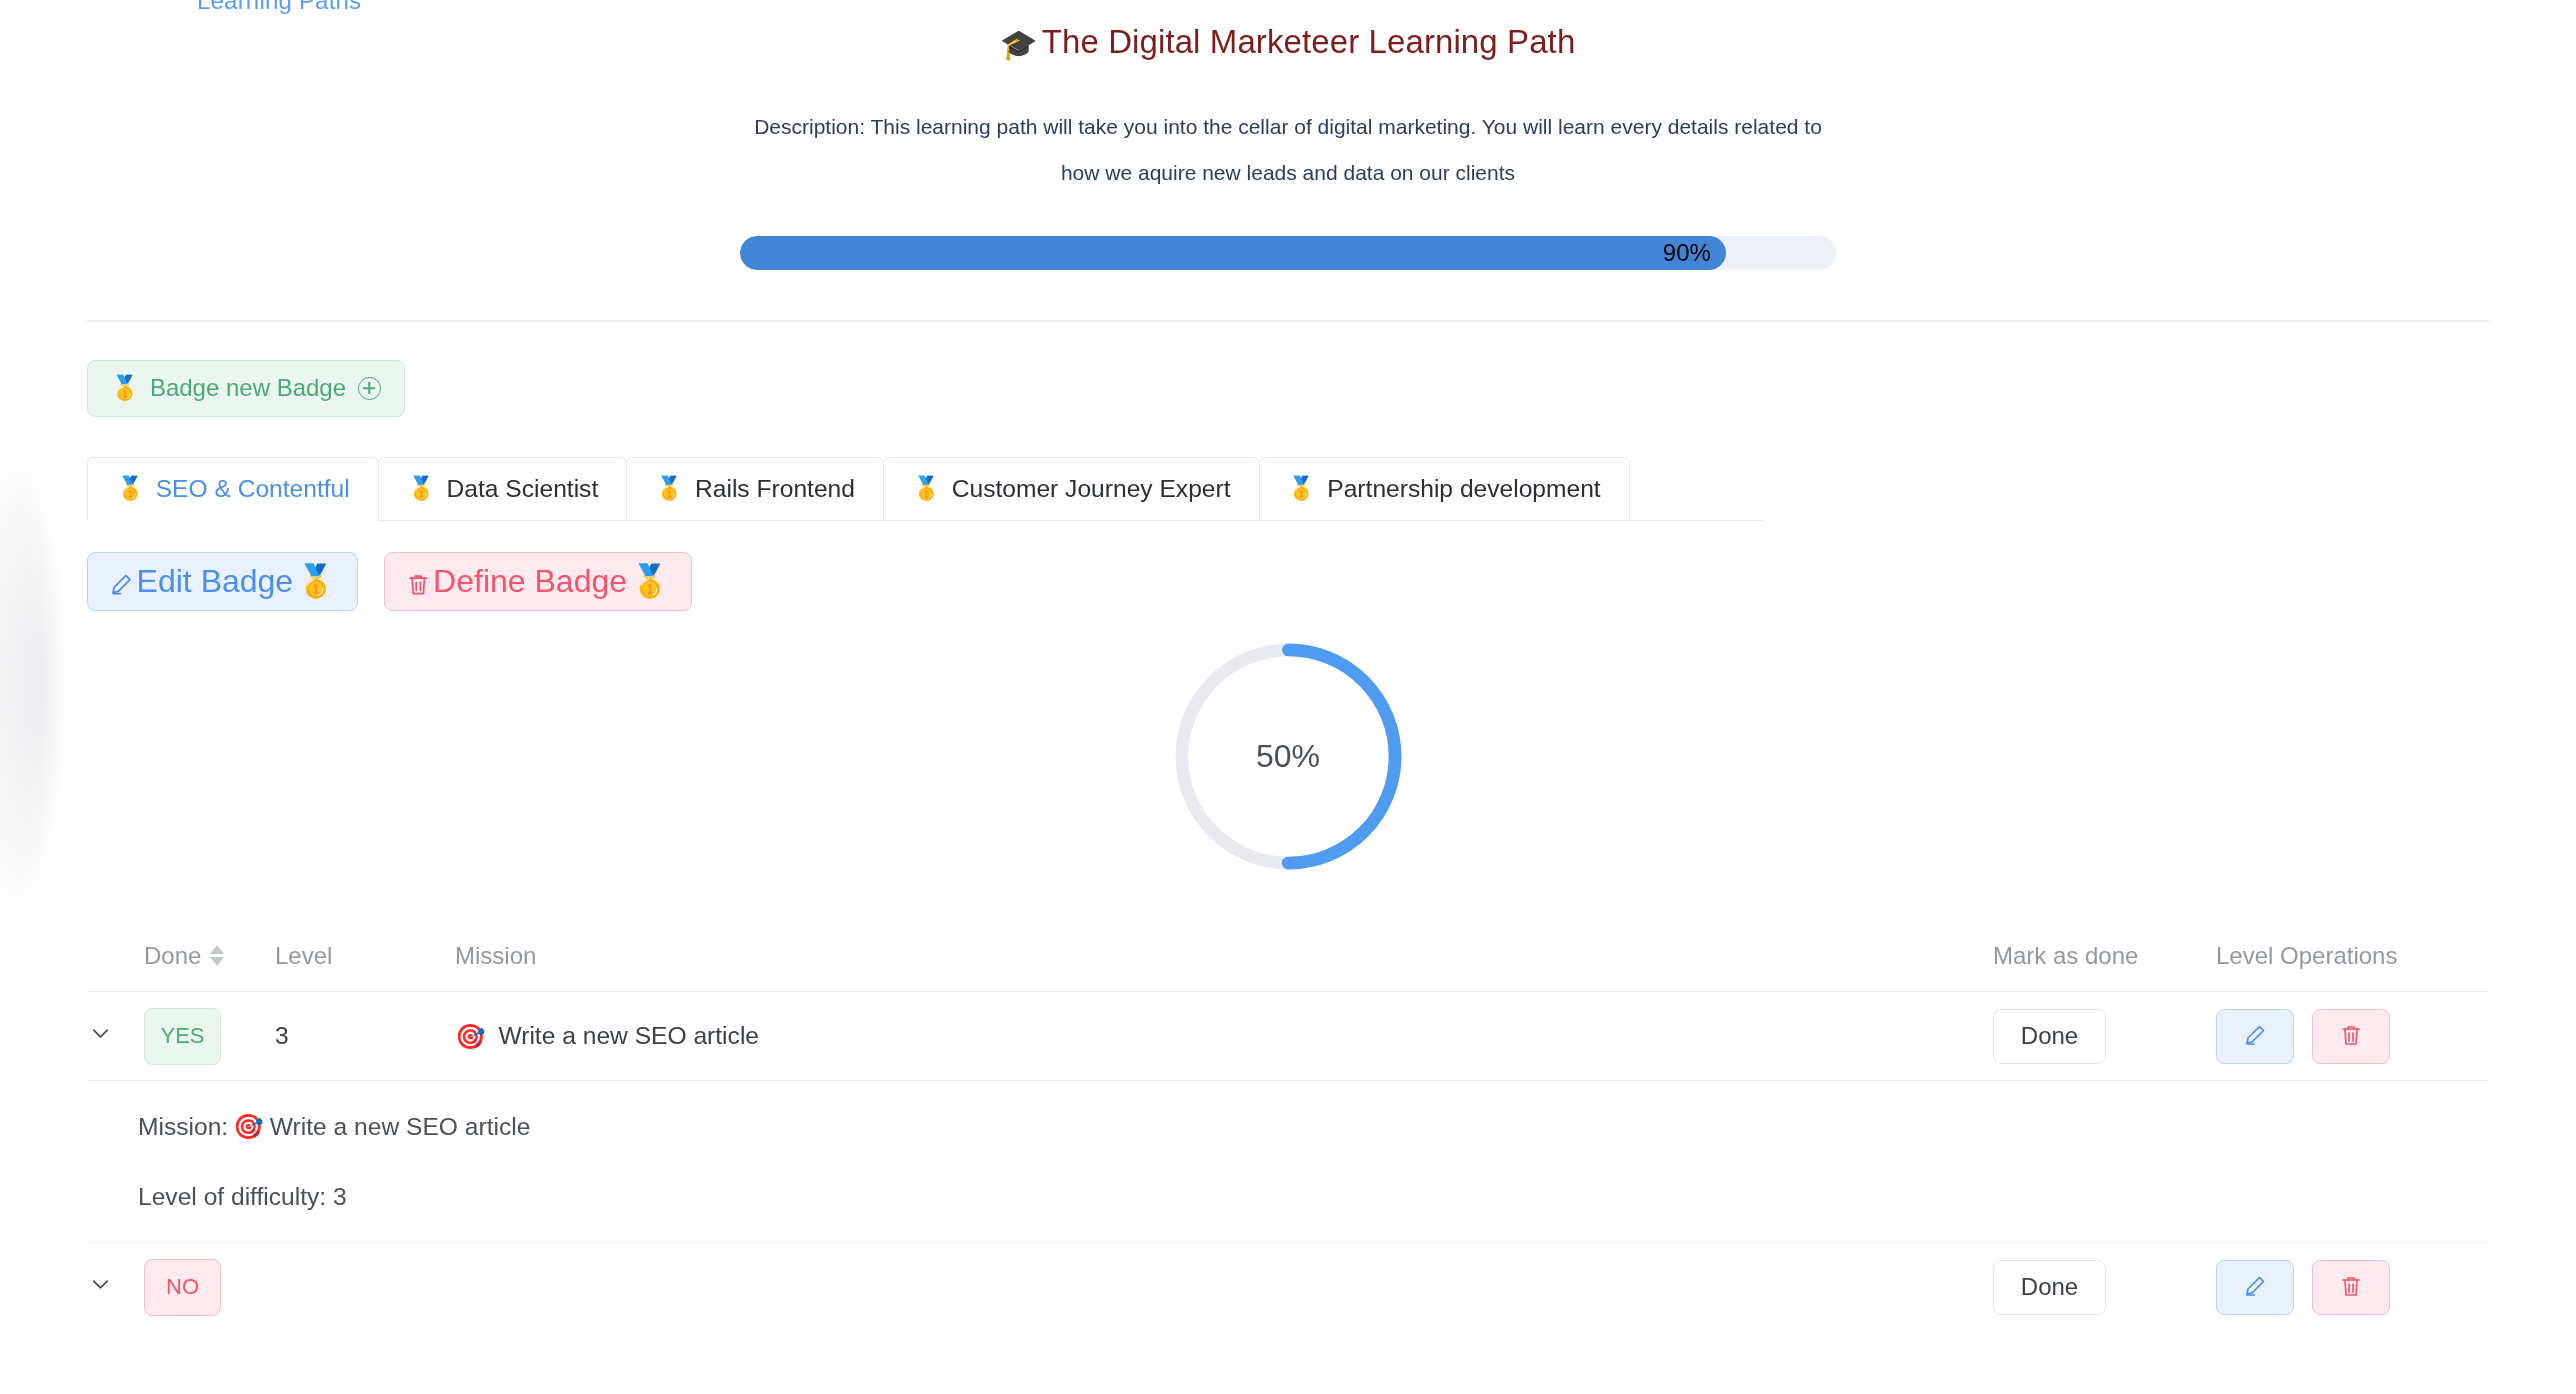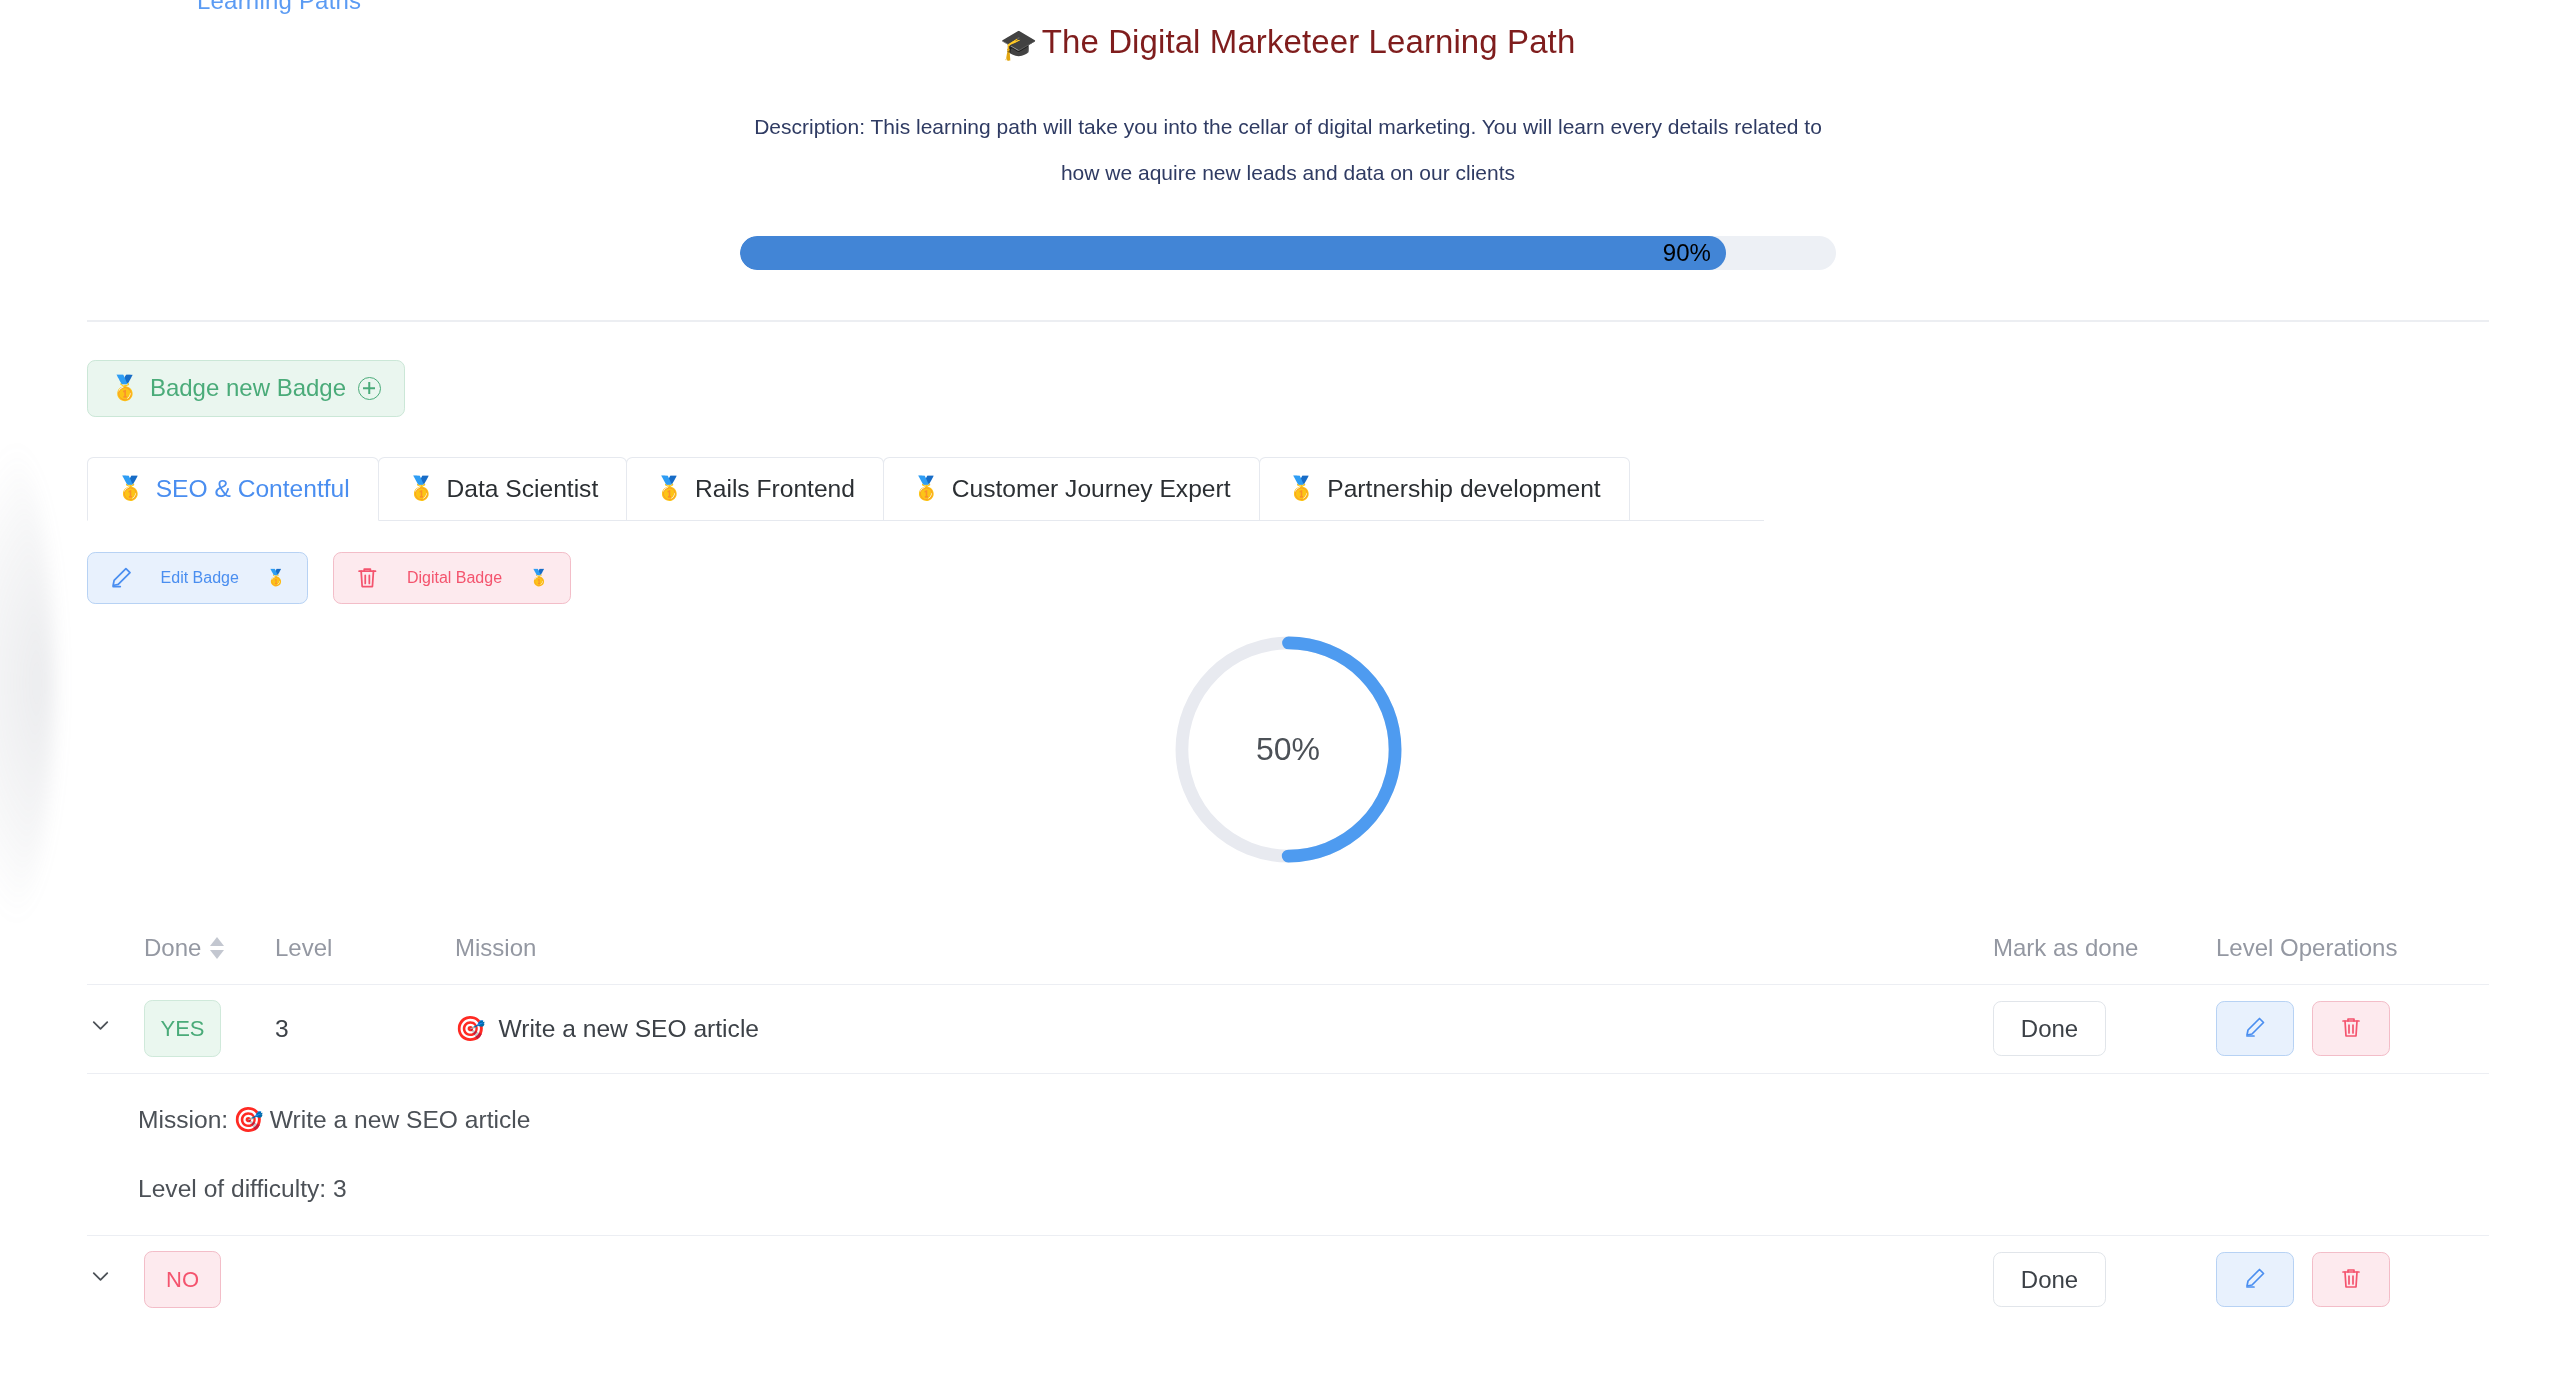--- a/index.html
+++ b/index.html
@@ -156,24 +156,24 @@
     margin-bottom: -1.8px;
     z-index: 2;
   }
   .tab .medal { font-size: 23px; }
 
   
   .badge-actions { margin: 31px 0 0 87px; display: flex; gap: 25.5px; }
   .btn-outline {
     display: inline-flex;
     align-items: center;
-    gap: 27px;
+    gap: 3px;
     border-radius: 8.2px;
     padding: 12.8px 21px;
-    font-size: 16px;
+    font-size: 32px;
     line-height: 1;
     cursor: pointer;
   }
   .btn-edit {
     background: #e8f1fd;
     border: 0.9px solid #b7d2f4;
     color: #4a8ef0;
   }
   .btn-delete {
     background: #fdeaee;
@@ -349,21 +349,21 @@
       </button>
       <button class="btn-outline btn-delete">
         <span class="ico">
           <svg viewBox="0 0 24 24" width="24.6" height="24.6" fill="none" stroke="#f4546e" stroke-width="1.7" stroke-linecap="round" stroke-linejoin="round">
             <path d="M4 6h16"></path>
               <path d="M9 6V4h6v2"></path>
               <path d="M6 6l1 15h10l1-15"></path>
               <path d="M10 10v8M14 10v8"></path>
           </svg>
         </span>
-        <span>Digital Badge</span>
+        <span>Define Badge</span>
         <span class="medal">🥇</span>
       </button>
     </div>
 
     <div class="donut-wrap">
       <div class="donut">
         <svg width="235" height="235" viewBox="0 0 258 258">
           <circle cx="129" cy="129" r="117" fill="none" stroke="#e8eaf0" stroke-width="14"></circle>
           <circle id="donut-arc" cx="129" cy="129" r="117" fill="none" stroke="#4e9bf0" stroke-width="14" stroke-linecap="round" transform="rotate(-90 129 129)" stroke-dasharray="367.5663404700058 735.1326809400116"></circle>
         </svg>

